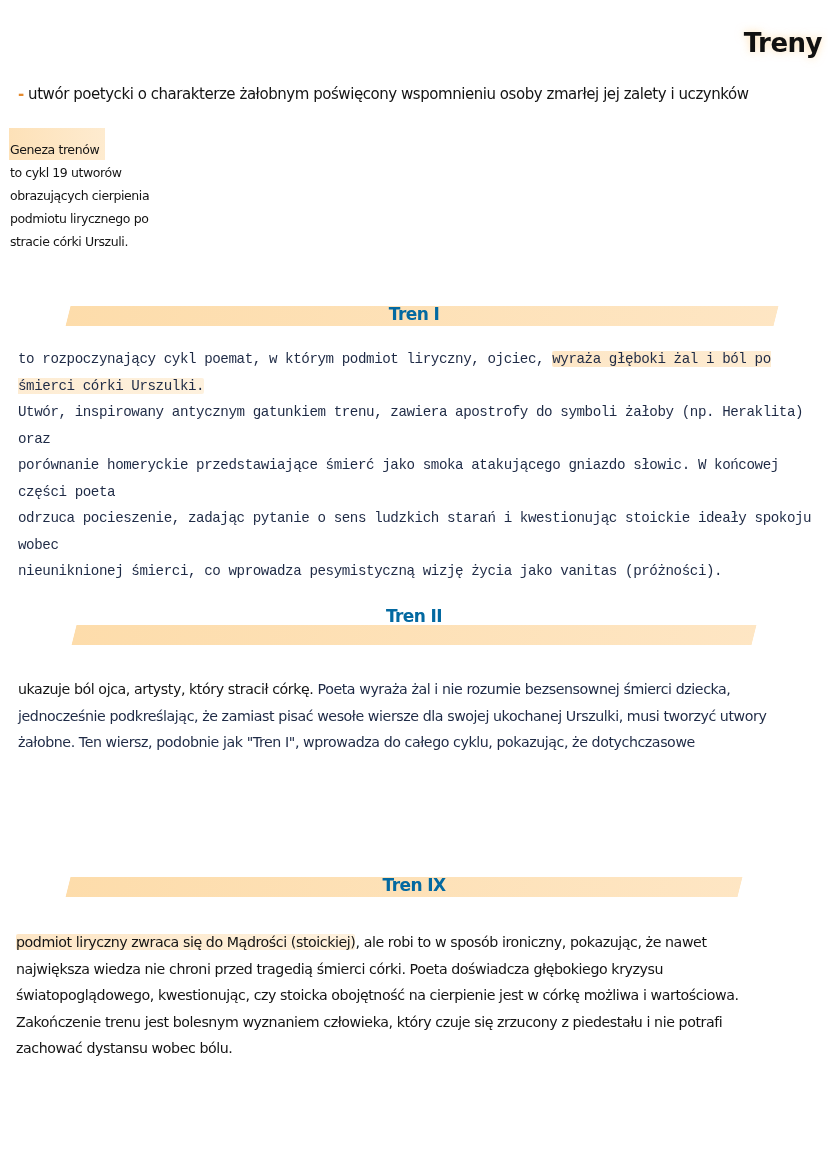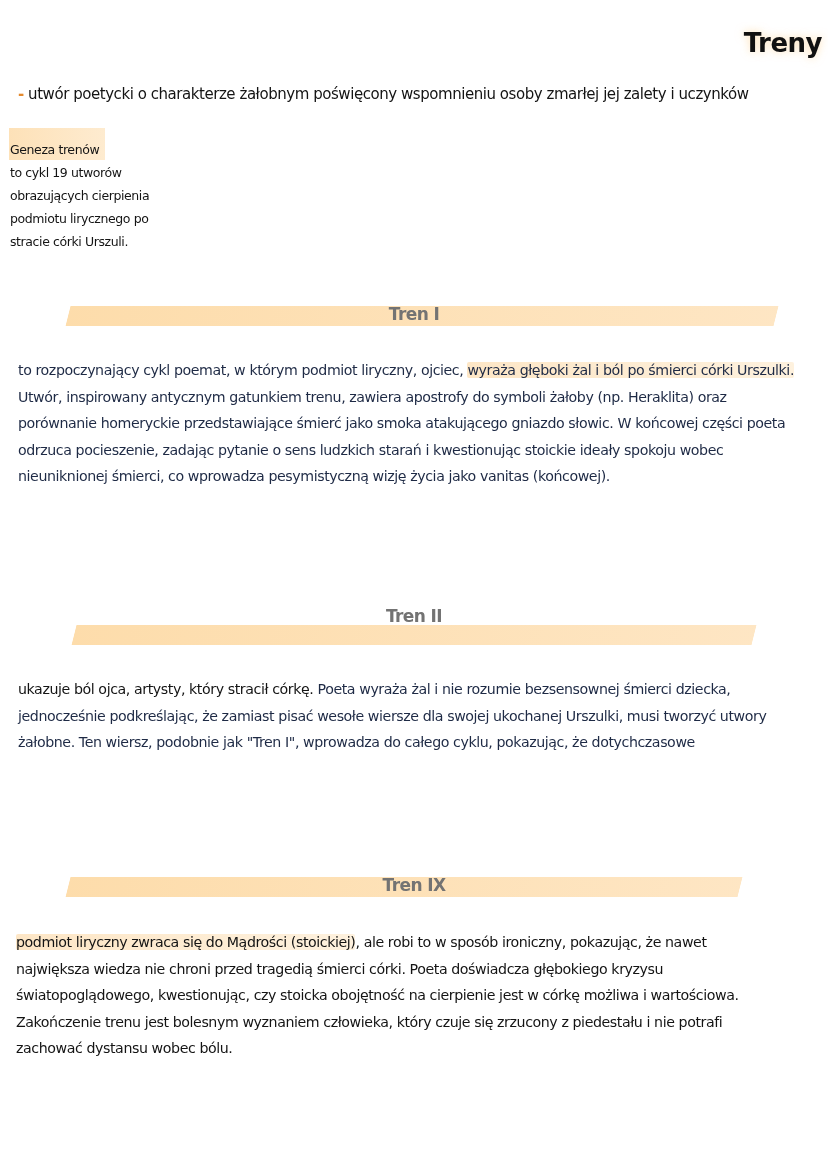--- a/index.html
+++ b/index.html
@@ -75,21 +75,21 @@
     .band-skew {
       transform: skewX(-14deg);
     }
     .section-title {
       position: absolute;
       left: 0;
       width: 828px;
       text-align: center;
       font-size: 17px;
       font-weight: bold;
-      color: #737373;
+      color: #0369a1;
       letter-spacing: -0.6px;
     }
     .body-text {
       position: absolute;
       left: 18px;
       width: 800px;
       font-size: 14.2px;
       line-height: 26.5px;
       letter-spacing: -0.42px;
     }
@@ -115,26 +115,26 @@
   <div><span class="label">Geneza trenów</span></div>
   <div>to cykl 19 utworów</div>
   <div>obrazujących cierpienia</div>
   <div>podmiotu lirycznego po</div>
   <div>stracie córki Urszuli.</div>
 </div>
 
 <div class="section-band band-skew" style="top:306px; left:68px; width:708px;"></div>
 <div class="section-title" style="top:304px;">Tren I</div>
 
-<div class="body-text navy" style="top:357px;">
+<div class="body-text navy" style="top:346px;font-family:Liberation Mono, monospace;">
   <div><span>to rozpoczynający cykl poemat, w którym podmiot liryczny, ojciec, </span><span class="hl">wyraża głęboki żal i ból po śmierci córki Urszulki.</span></div>
   <div>Utwór, inspirowany antycznym gatunkiem trenu, zawiera apostrofy do symboli żałoby (np. Heraklita) oraz</div>
   <div>porównanie homeryckie przedstawiające śmierć jako smoka atakującego gniazdo słowic. W końcowej części poeta</div>
   <div>odrzuca pocieszenie, zadając pytanie o sens ludzkich starań i kwestionując stoickie ideały spokoju wobec</div>
-  <div>nieuniknionej śmierci, co wprowadza pesymistyczną wizję życia jako vanitas (końcowej).</div>
+  <div>nieuniknionej śmierci, co wprowadza pesymistyczną wizję życia jako vanitas (próżności).</div>
 </div>
 
 <div class="section-band band-skew" style="top:625px; left:74px; width:680px;"></div>
 <div class="section-title" style="top:606px;">Tren II</div>
 
 <div class="body-text navy" style="top:676px;">
   <div><span class="black">ukazuje ból ojca, artysty, który stracił córkę.</span><span> Poeta wyraża żal i nie rozumie bezsensownej śmierci dziecka,</span></div>
   <div>jednocześnie podkreślając, że zamiast pisać wesołe wiersze dla swojej ukochanej Urszulki, musi tworzyć utwory</div>
   <div>żałobne. Ten wiersz, podobnie jak "Tren I", wprowadza do całego cyklu, pokazując, że dotychczasowe</div>
 </div>

